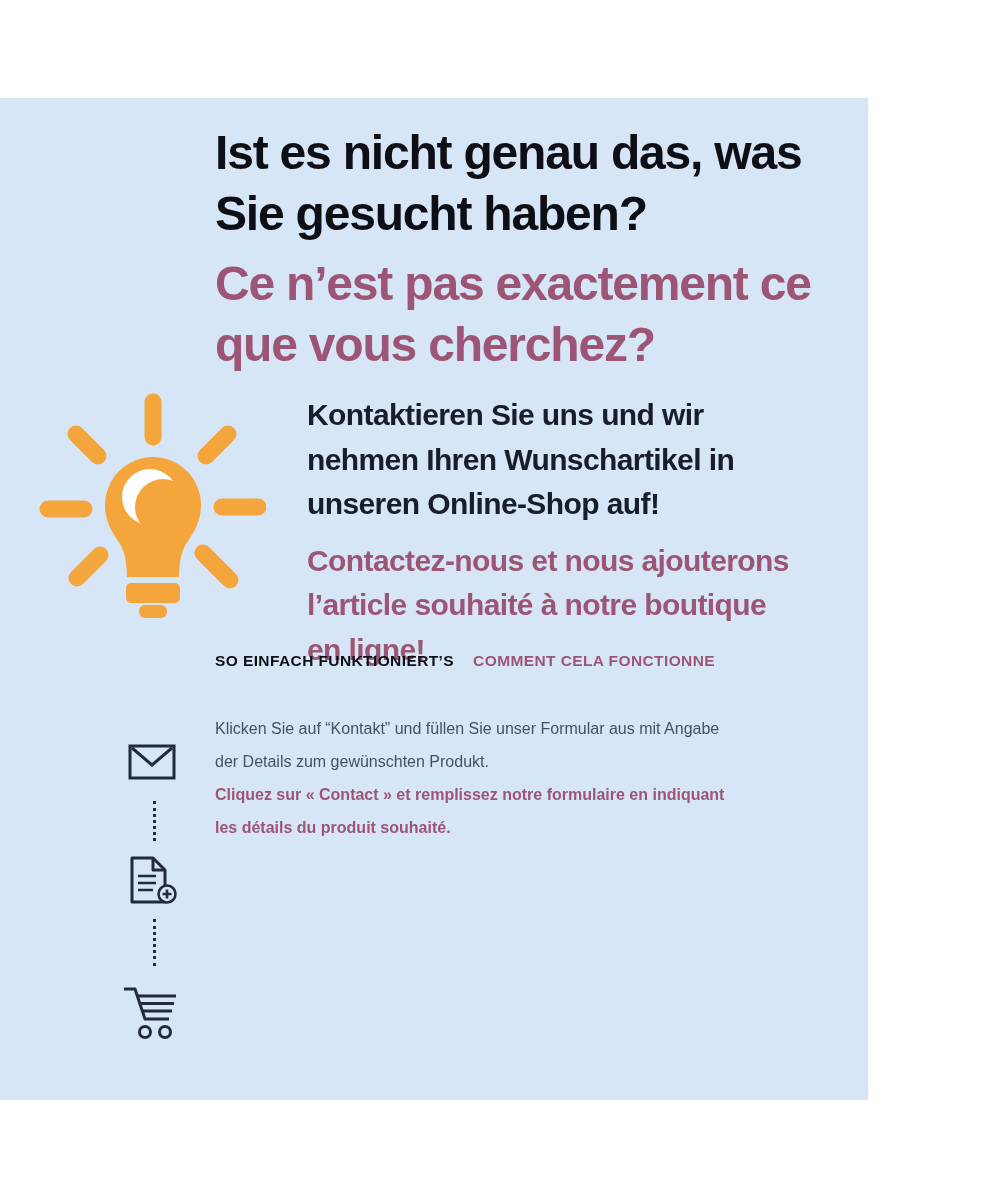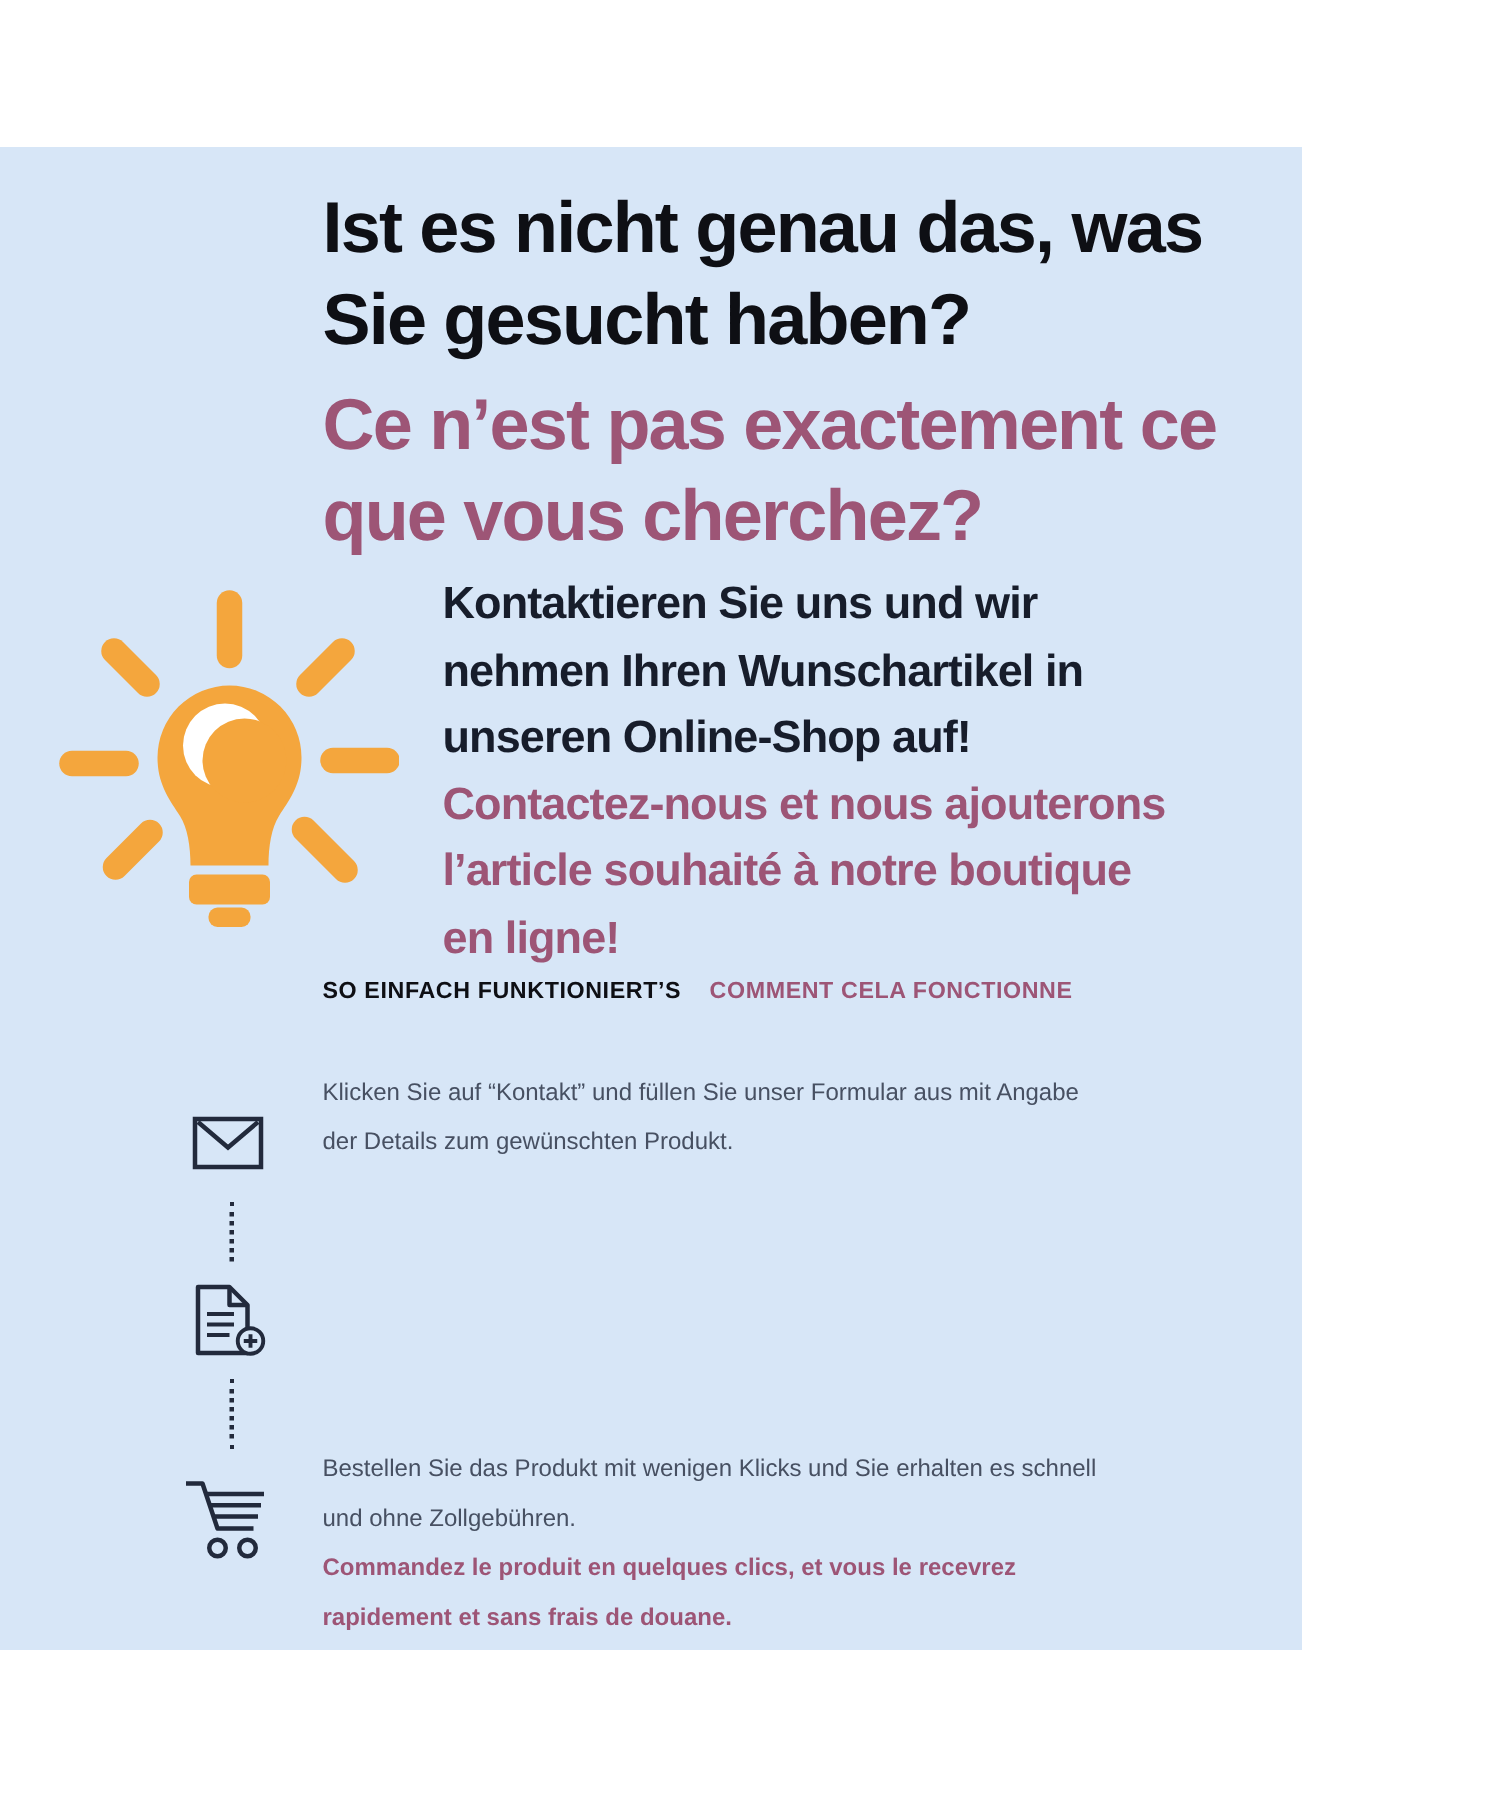--- a/index.html
+++ b/index.html
@@ -39,21 +39,21 @@
     color: var(--heading-dark);
   }
   .headings h1.fr { color: var(--purple); margin-top: 9px; }
   
   .bulb-wrap { position: absolute; left: 38px; top: 392px; width: 228px; height: 234px; }
   .bulb-ray { stroke: var(--orange); stroke-width: 17; stroke-linecap: round; }
   .bulb-fill { fill: var(--orange); }
   
   .intro { position: absolute; left: 295px; top: 381px; width: 640px; }
   .intro p {
-    margin: 0;
+    margin: 12px;
     font-size: 30px;
     line-height: 44.5px;
     font-weight: 700;
     letter-spacing: -0.6px;
     color: var(--intro-dark);
   }
   .intro p.fr { color: var(--purple); }
   
   .how-label {
     position: absolute; left: 215px; top: 652px;
@@ -128,20 +128,21 @@
   </div>
 
   <div class="step-icon icon-envelope">
     <svg width="48" height="38" viewBox="0 0 48 38" aria-hidden="true">
       <rect class="stroke" x="2" y="3" width="44" height="32" stroke-width="3"></rect>
       <path class="stroke" d="M4,5 L24,22 L44,5" stroke-width="3"></path>
     </svg>
   </div>
   <div class="step step-1">
     <p class="de">Klicken Sie auf “Kontakt” und füllen Sie unser Formular aus mit Angabe<br>der Details zum gewünschten Produkt.</p>
+    <p class="fr">Cliquez sur « Contact » et remplissez notre formulaire en indiquant<br>les détails du produit souhaité.</p>
   </div>
 
   <div class="connector connector-1"></div>
 
   <div class="step-icon icon-document">
     <svg width="52" height="52" viewBox="0 0 52 52" aria-hidden="true">
       <path class="stroke" d="M3,2 L24,2 L36,14 L36,46 L3,46 Z" stroke-width="3" stroke-linejoin="round"></path>
       <path class="stroke" d="M24,2 L24,14 L36,14" stroke-width="3" stroke-linejoin="round"></path>
       <path class="stroke" d="M9,20 L27,20 M9,27 L27,27 M9,34 L24,34" stroke-width="2.6"></path>
       <circle cx="38" cy="38" r="8.5" fill="#d7e6f7" stroke="#222a3c" stroke-width="2.6"></circle>
@@ -152,17 +153,13 @@
   <div class="connector connector-2"></div>
 
   <div class="step-icon icon-cart">
     <svg width="58" height="56" viewBox="0 0 58 56" aria-hidden="true">
       <path class="stroke" d="M2,4 L13,4 L23,34 L47,34" stroke-width="3" stroke-linejoin="round"></path>
       <path class="stroke" d="M16,11 L54,11 M18,18.5 L52,18.5 M20,26 L50,26" stroke-width="3"></path>
       <circle class="stroke" cx="23" cy="47" r="5.5" stroke-width="3"></circle>
       <circle class="stroke" cx="43" cy="47" r="5.5" stroke-width="3"></circle>
     </svg>
   </div>
-  <div class="step step-3">
-    <p class="de">Bestellen Sie das Produkt mit wenigen Klicks und Sie erhalten es schnell<br>und ohne Zollgebühren.</p>
-    <p class="fr">Commandez le produit en quelques clics, et vous le recevrez<br>rapidement et sans frais de douane.</p>
-  </div>
 </div>
 
 </body></html>

